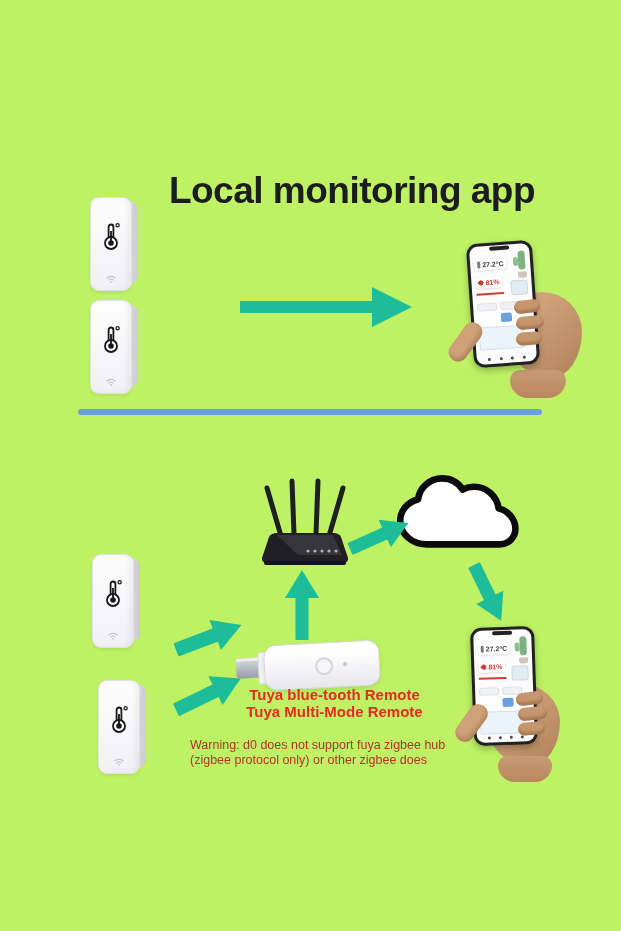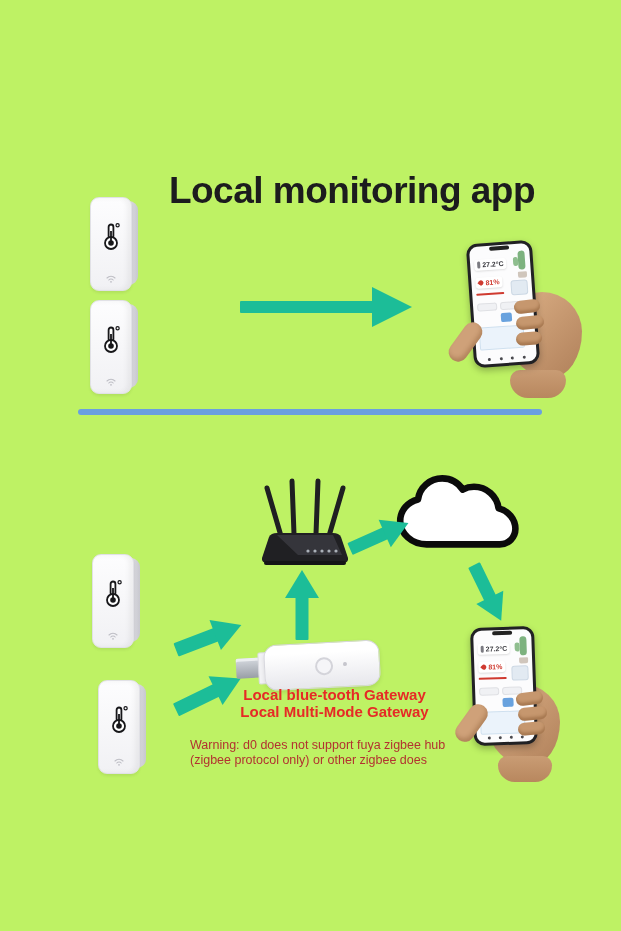--- a/index.html
+++ b/index.html
@@ -268,22 +268,22 @@
   <div id="gateway" class="abs">
     <div class="usb-plug"></div>
     <div class="gw-neck"></div>
     <div class="gw-body">
       <div class="gw-btn"></div>
       <div class="gw-led"></div>
     </div>
   </div>
 
   <div id="gw-labels" class="abs">
-    <div>Local blue-tooth Gateway</div>
-    <div>Local Multi-Mode Gateway</div>
+    <div>Tuya blue-tooth Remote</div>
+    <div>Tuya Multi-Mode Remote</div>
   </div>
 
   <div id="warning" class="abs">
     <div>Warning: d0 does not support fuya zigbee hub</div>
     <div>(zigbee protocol only) or other zigbee does</div>
   </div>
 
   <div class="phone-group" style="left:442px;top:600px;width:170px;height:185px;">
     <div class="palm" style="left:46px;top:84px;width:72px;height:82px;"></div>
     <div class="wrist" style="left:56px;top:156px;width:54px;height:26px;"></div>

